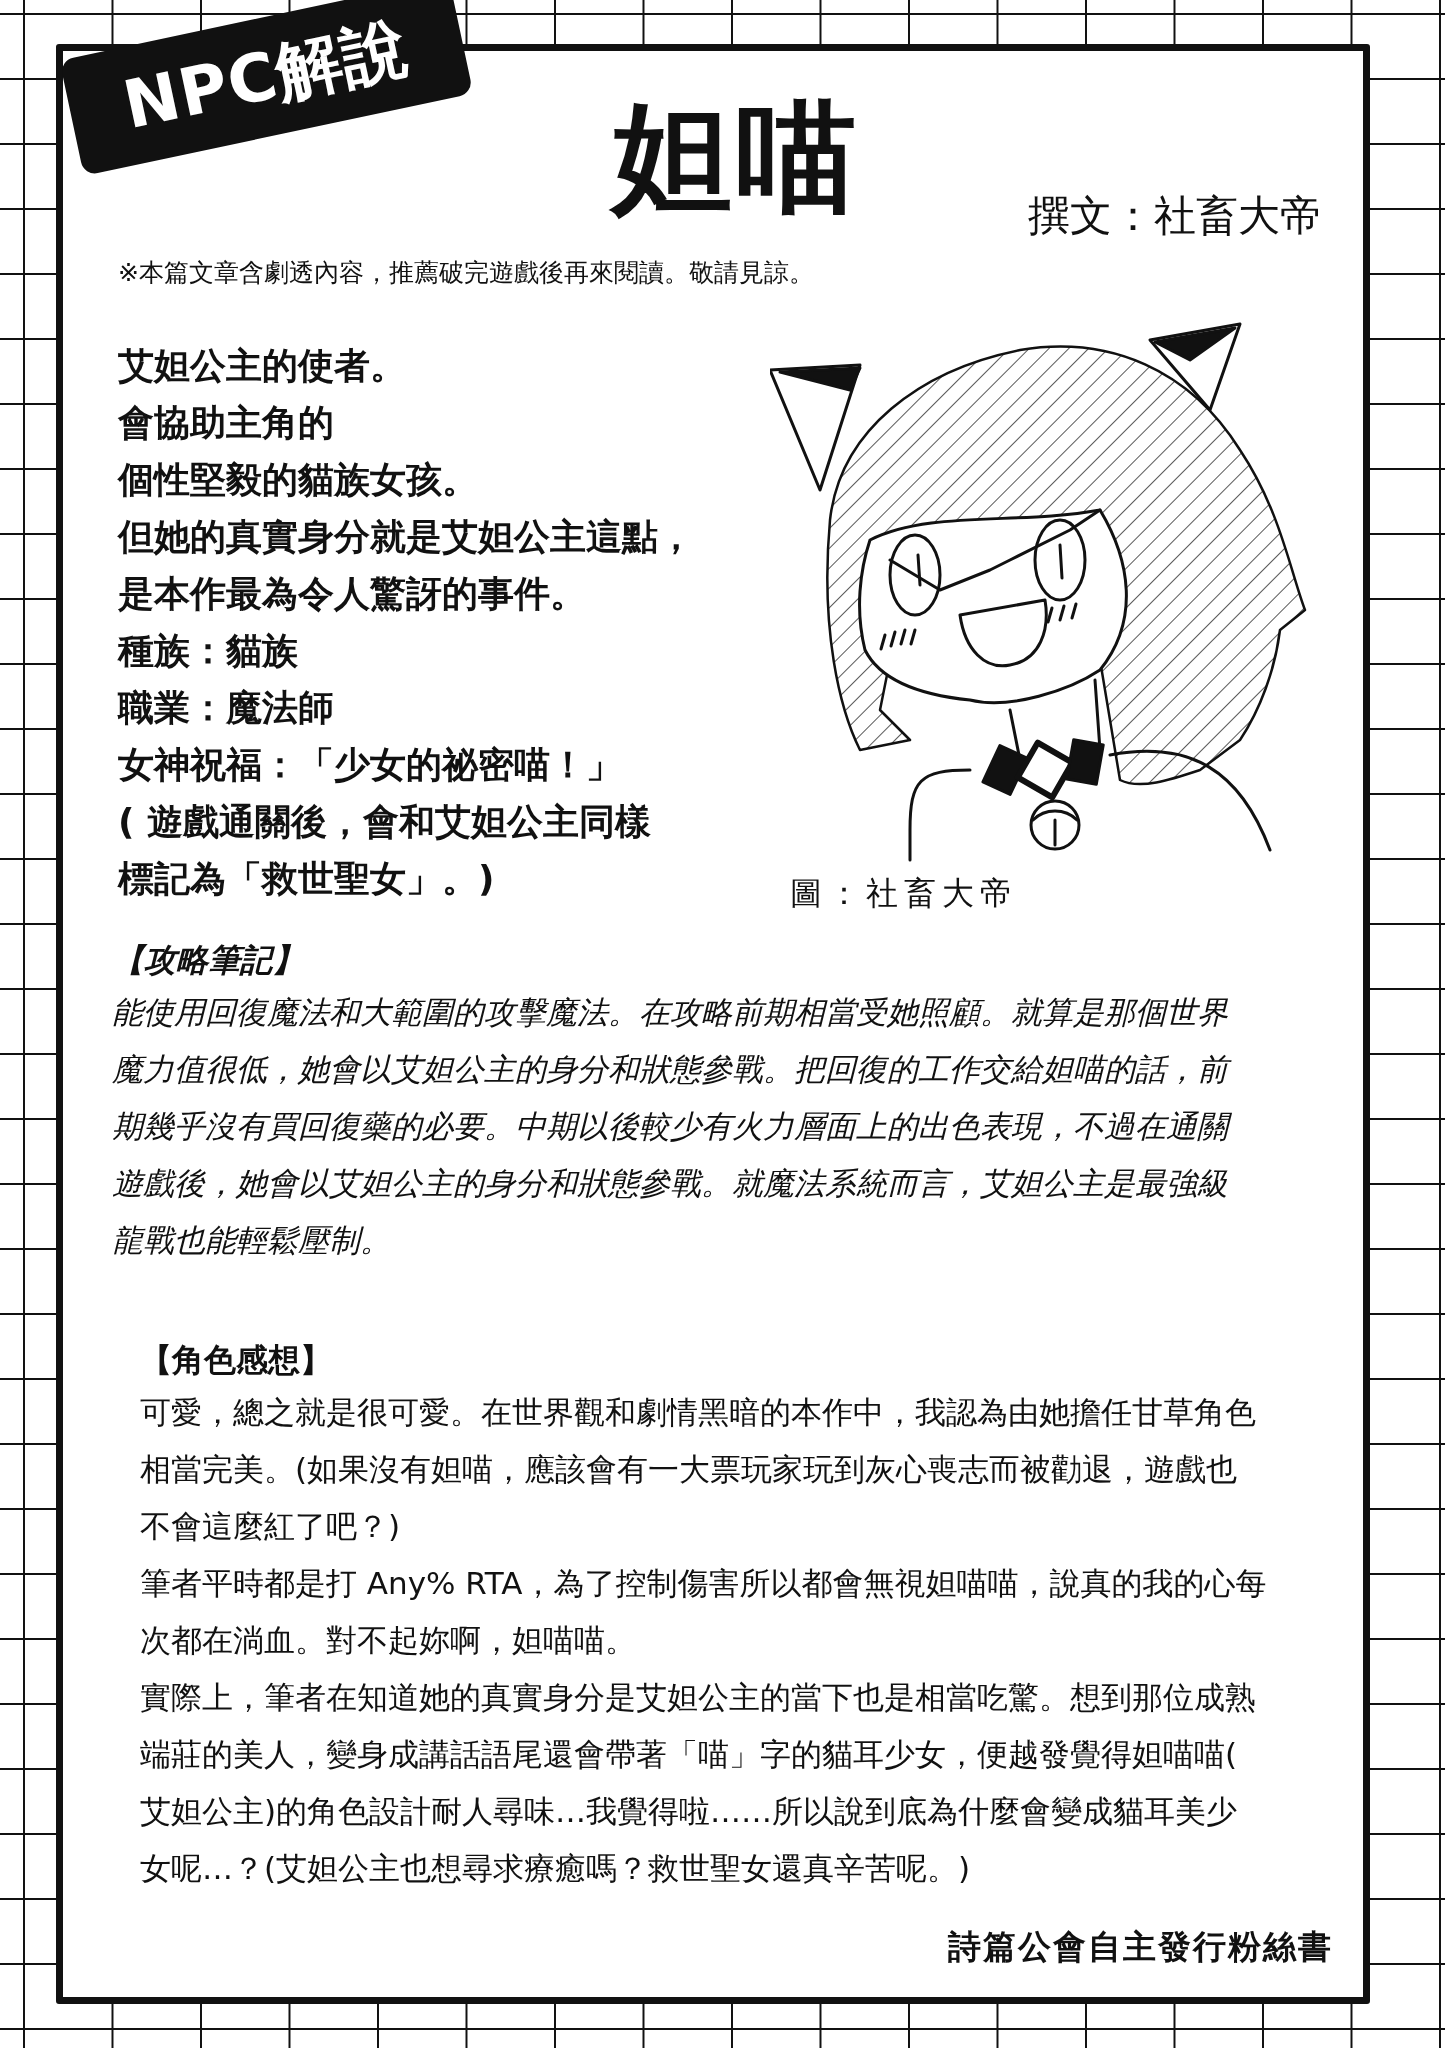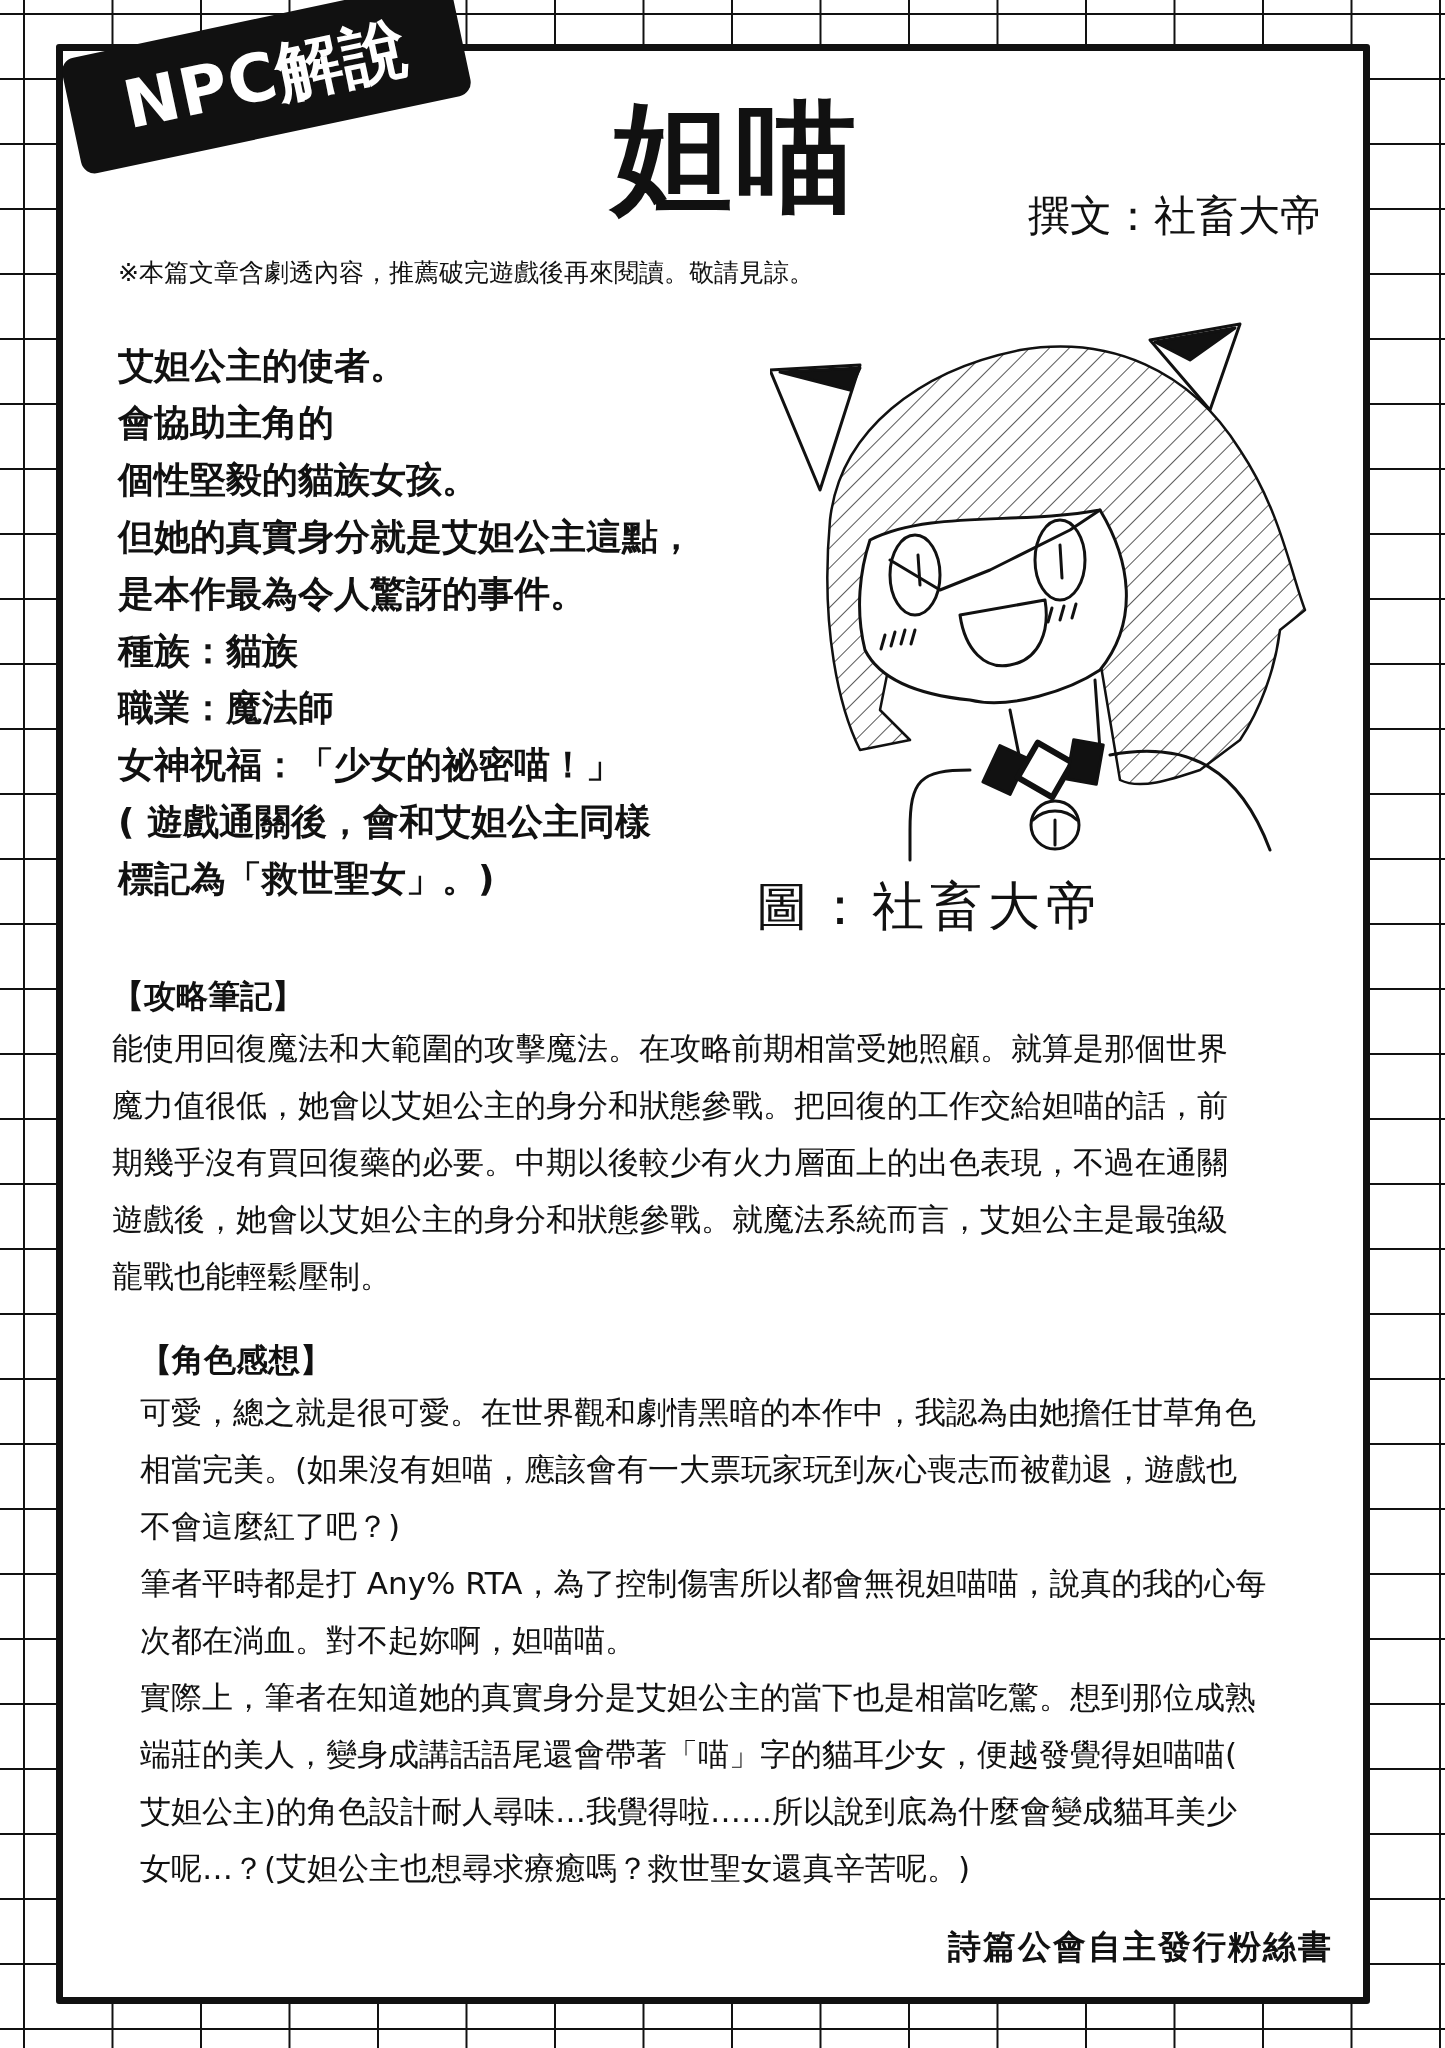--- a/index.html
+++ b/index.html
@@ -42,21 +42,21 @@
   .intro {
     position:absolute; left:118px; top:337px; width:640px;
   }
   .intro .line {
     font-size:36px; font-weight:bold; height:57px; line-height:57px; white-space:nowrap;
   }
   .illustration {
     position:absolute; left:770px; top:310px; width:560px; height:580px;
   }
   .illus-credit {
-    position:absolute; left:756px; top:872px; font-size:52px; letter-spacing:6px;
+    position:absolute; left:790px; top:872px; font-size:32px; letter-spacing:6px;
     font-family:Liberation Sans, sans-serif;
   }
   .section {
     position:absolute; left:112px; width:1240px;
   }
   .section-heading {
     font-size:32px; font-weight:bold; height:48px; line-height:48px;
   }
   .para-line {
     font-size:31px; height:57px; line-height:57px; white-space:nowrap;
@@ -129,21 +129,21 @@
   <circle cx="285" cy="515" r="24" fill="#fff"></circle>
   <path d="M263,510 C275,498 295,498 307,510"></path>
   <line x1="285" y1="510" x2="285" y2="535"></line>
 
   <path d="M200,460 C150,460 140,470 140,520 L140,550"></path>
   <path d="M340,445 C420,430 470,460 500,540"></path>
 </svg>
 
 <div class="illus-credit">圖：社畜大帝</div>
 
-<div class="section" style="top:972px;">
+<div class="section" style="top:936px;font-style:italic;">
   <div class="section-heading">【攻略筆記】</div>
   <div class="para-line">能使用回復魔法和大範圍的攻擊魔法。在攻略前期相當受她照顧。就算是那個世界</div>
   <div class="para-line">魔力值很低，她會以艾妲公主的身分和狀態參戰。把回復的工作交給妲喵的話，前</div>
   <div class="para-line">期幾乎沒有買回復藥的必要。中期以後較少有火力層面上的出色表現，不過在通關</div>
   <div class="para-line">遊戲後，她會以艾妲公主的身分和狀態參戰。就魔法系統而言，艾妲公主是最強級</div>
   <div class="para-line">龍戰也能輕鬆壓制。</div>
 </div>
 
 <div class="section" style="top:1336px;margin-left:28px;">
   <div class="section-heading">【角色感想】</div>

